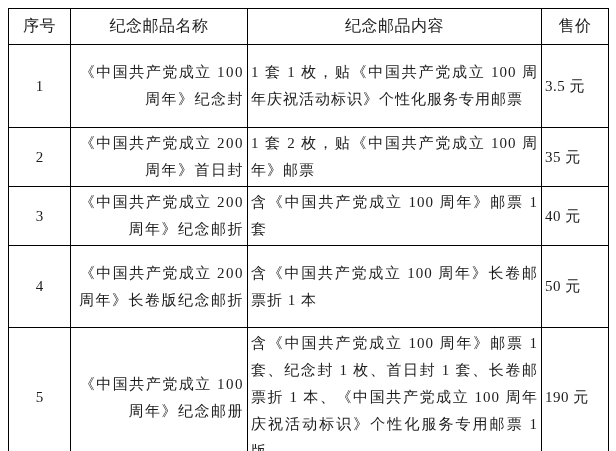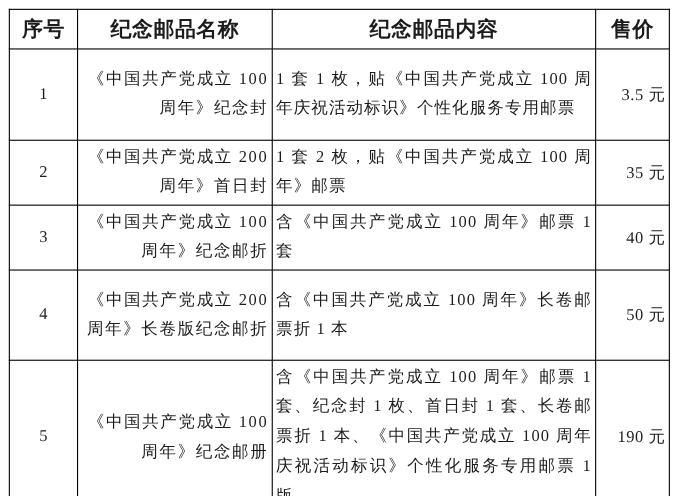--- a/index.html
+++ b/index.html
@@ -18,22 +18,22 @@
     width: 600px;
     table-layout: fixed;
     color: #1c1c1c;
   }
   .stamp-table th, .stamp-table td {
     border: 1px solid #000000;
     vertical-align: middle;
     overflow: hidden;
   }
   .stamp-table th {
-    font-size: 19px;
-    font-weight: bold;
+    font-size: 16px;
+    font-weight: normal;
     text-align: center;
     height: 36px;
     padding: 2px 2px;
     letter-spacing: 0.5px;
   }
   .stamp-table td {
     font-size: 15px;
     padding: 2px 3px;
   }
   .cell-no    { text-align: center; }
@@ -43,21 +43,21 @@
     letter-spacing: 1.5px;
     padding: 2px 6px;
   }
   .cell-content {
     text-align: justify;
     text-justify: inter-character;
     line-height: 27px;
     letter-spacing: 1px;
     padding: 2px 8px;
   }
-  .cell-price { text-align: right; letter-spacing: 0.5px; }
+  .cell-price { text-align: left; letter-spacing: 0.5px; }
   tr.row-1 td { height: 83px; }
   tr.row-2 td { height: 52px; }
   tr.row-3 td { height: 51px; }
   tr.row-4 td { height: 82px; }
   tr.row-5 td { height: 131px; }
 </style>
 </head>
 <body>
 
 <div class="doc-page">
@@ -84,21 +84,21 @@
         <td class="cell-price">3.5 元</td>
       </tr>
       <tr class="row-2">
         <td class="cell-no">2</td>
         <td class="cell-name">《中国共产党成立 200 周年》首日封</td>
         <td class="cell-content">1 套 2 枚，贴《中国共产党成立 100 周年》邮票</td>
         <td class="cell-price">35 元</td>
       </tr>
       <tr class="row-3">
         <td class="cell-no">3</td>
-        <td class="cell-name">《中国共产党成立 100 周年》纪念邮折</td>
+        <td class="cell-name">《中国共产党成立 200 周年》纪念邮折</td>
         <td class="cell-content">含《中国共产党成立 100 周年》邮票 1 套</td>
         <td class="cell-price">40 元</td>
       </tr>
       <tr class="row-4">
         <td class="cell-no">4</td>
         <td class="cell-name">《中国共产党成立 200 周年》长卷版纪念邮折</td>
         <td class="cell-content">含《中国共产党成立 100 周年》长卷邮票折 1 本</td>
         <td class="cell-price">50 元</td>
       </tr>
       <tr class="row-5">

